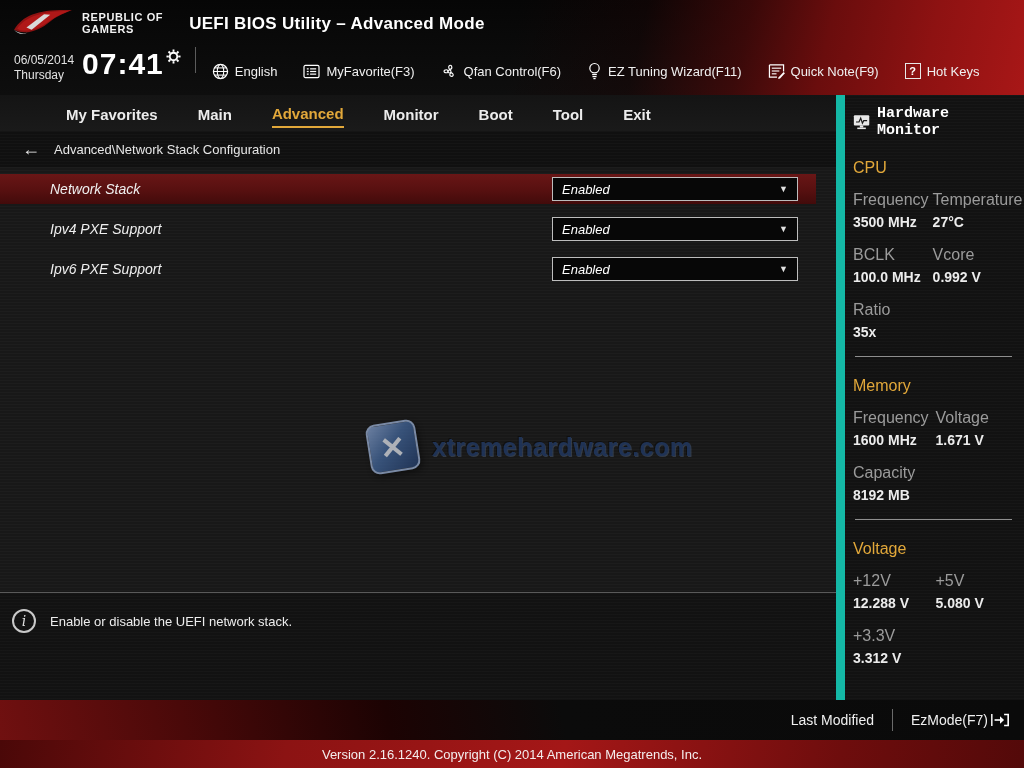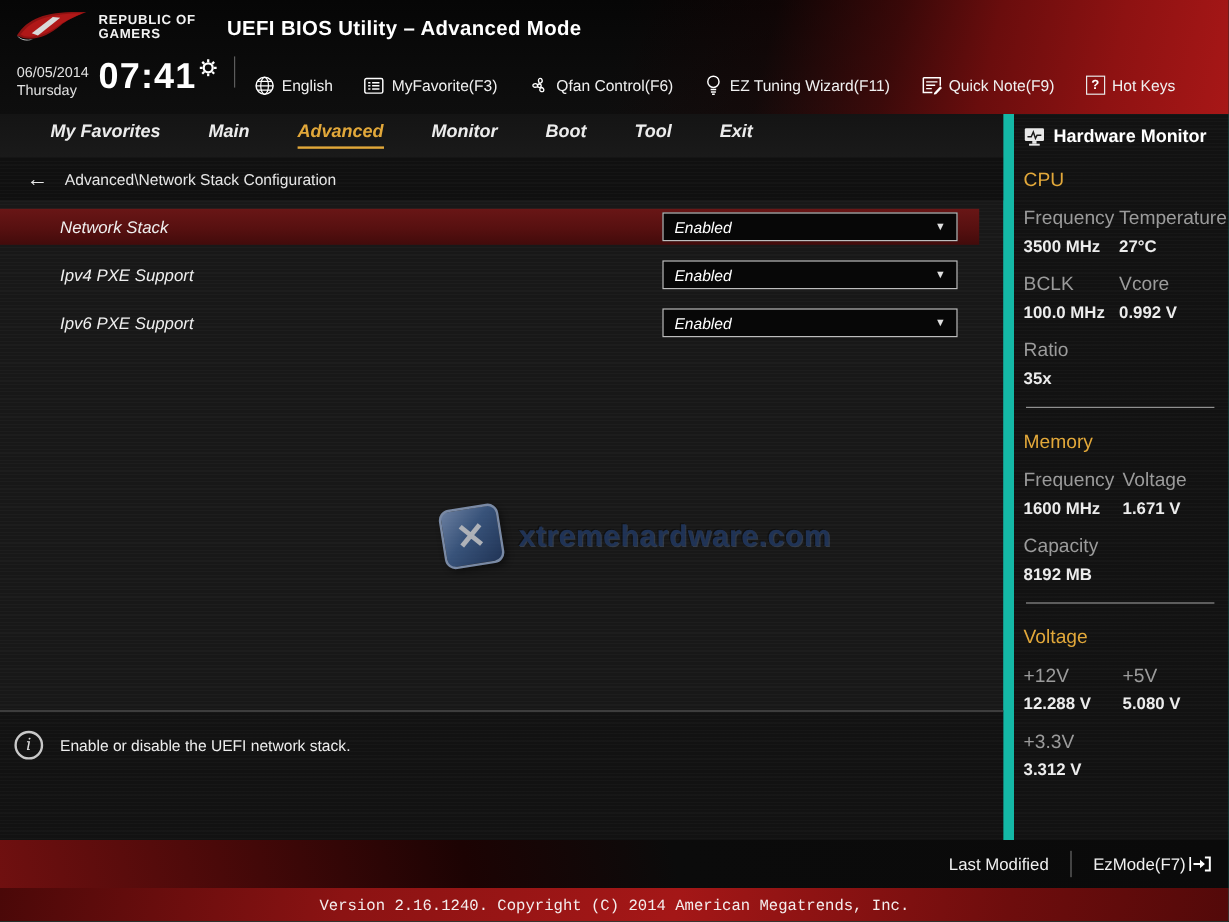--- a/index.html
+++ b/index.html
@@ -38,23 +38,22 @@
     width:16px; height:16px; border:1px solid #e8e8e8; font-size:11px; font-weight:bold; color:#fff;
   }
 
   
   .main {
     position:absolute; top:95px; left:0; width:836px; height:605px;
     background:#181818;
     background-image:repeating-linear-gradient(to bottom, rgba(255,255,255,0.022) 0 1px, transparent 1px 3px);
   }
   .tabs {
-    height:36px; display:flex; align-items:flex-start; gap:40px; padding-left:42px;
+    height:36px; display:flex; align-items:center; gap:40px; padding-left:66px;
     background:linear-gradient(to bottom, #141414, #1a1a1a);
-    font-style:italic;
   }
   .tab { font-size:15px; font-weight:bold; color:#ececec; cursor:pointer; padding:6px 0 4px 0; white-space:nowrap; }
   .tab.active { color:#e2a83a; border-bottom:2px solid #e2a83a; }
 
   .breadcrumb-bar {
     height:36px; display:flex; align-items:center; gap:14px; padding-left:22px;
     background:#101010;
     background-image:repeating-linear-gradient(to bottom, rgba(255,255,255,0.02) 0 1px, transparent 1px 3px);
   }
   .back-arrow { font-size:18px; color:#e8e8e8; cursor:pointer; line-height:1; }
@@ -104,40 +103,40 @@
   }
   .help-text { font-size:13px; color:#ededed; padding-top:5px; }
 
   
   .sidebar {
     position:absolute; top:95px; left:845px; width:179px; height:605px;
     background:#121212;
     background-image:repeating-linear-gradient(to bottom, rgba(255,255,255,0.02) 0 1px, transparent 1px 3px);
     padding:10px 10px 0 8px;
   }
-  .hm-title { display:flex; align-items:center; gap:7px; font-size:15px; font-weight:bold; color:#ffffff; }
+  .hm-title { display:flex; align-items:center; gap:7px; font-size:15px; font-weight:bold; color:#ffffff;font-family:Liberation Mono, monospace; }
   .hm-section-name { font-size:16px; color:#e2a83a; margin:20px 0 14px 0; }
   .hm-grid { display:grid; grid-template-columns:1fr 1fr; row-gap:16px; column-gap:4px; }
   .hm-field .hm-label { font-size:16px; color:#9b9b9b; margin-bottom:5px; }
   .hm-field .hm-value { font-size:14px; font-weight:bold; color:#ececec; }
   .hm-divider { height:1px; background:#8f8f8f; margin:16px 2px 0 2px; }
 
   
   .bottom-bar {
     position:absolute; top:700px; left:0; width:1024px; height:40px;
     background:
       linear-gradient(78deg, #701010 0%, #4a0909 18%, #1c0303 38%, #0b0b0b 55%, #0a0a0a 100%);
     display:flex; align-items:center; justify-content:flex-end; padding-right:14px;
   }
   .footer-item { font-size:14px; color:#f0f0f0; cursor:pointer; display:flex; align-items:center; gap:2px; }
   .footer-div { width:1px; height:22px; background:#6a6a6a; margin:0 18px; }
   .version-bar {
     position:absolute; top:740px; left:0; width:1024px; height:28px;
     background:linear-gradient(100deg, #4a0808 0%, #8c1313 28%, #a41717 55%, #6e0d0d 82%, #530909 100%);
-    display:flex; align-items:center; justify-content:center;font-family:Liberation Mono, monospace;
+    display:flex; align-items:center; justify-content:center;
   }
   .version-text { font-size:13px; color:#f4eded; }
 </style>
 </head>
 <body>
 
 <div id="page">
 
   <div class="header">
     <div class="header-top">

